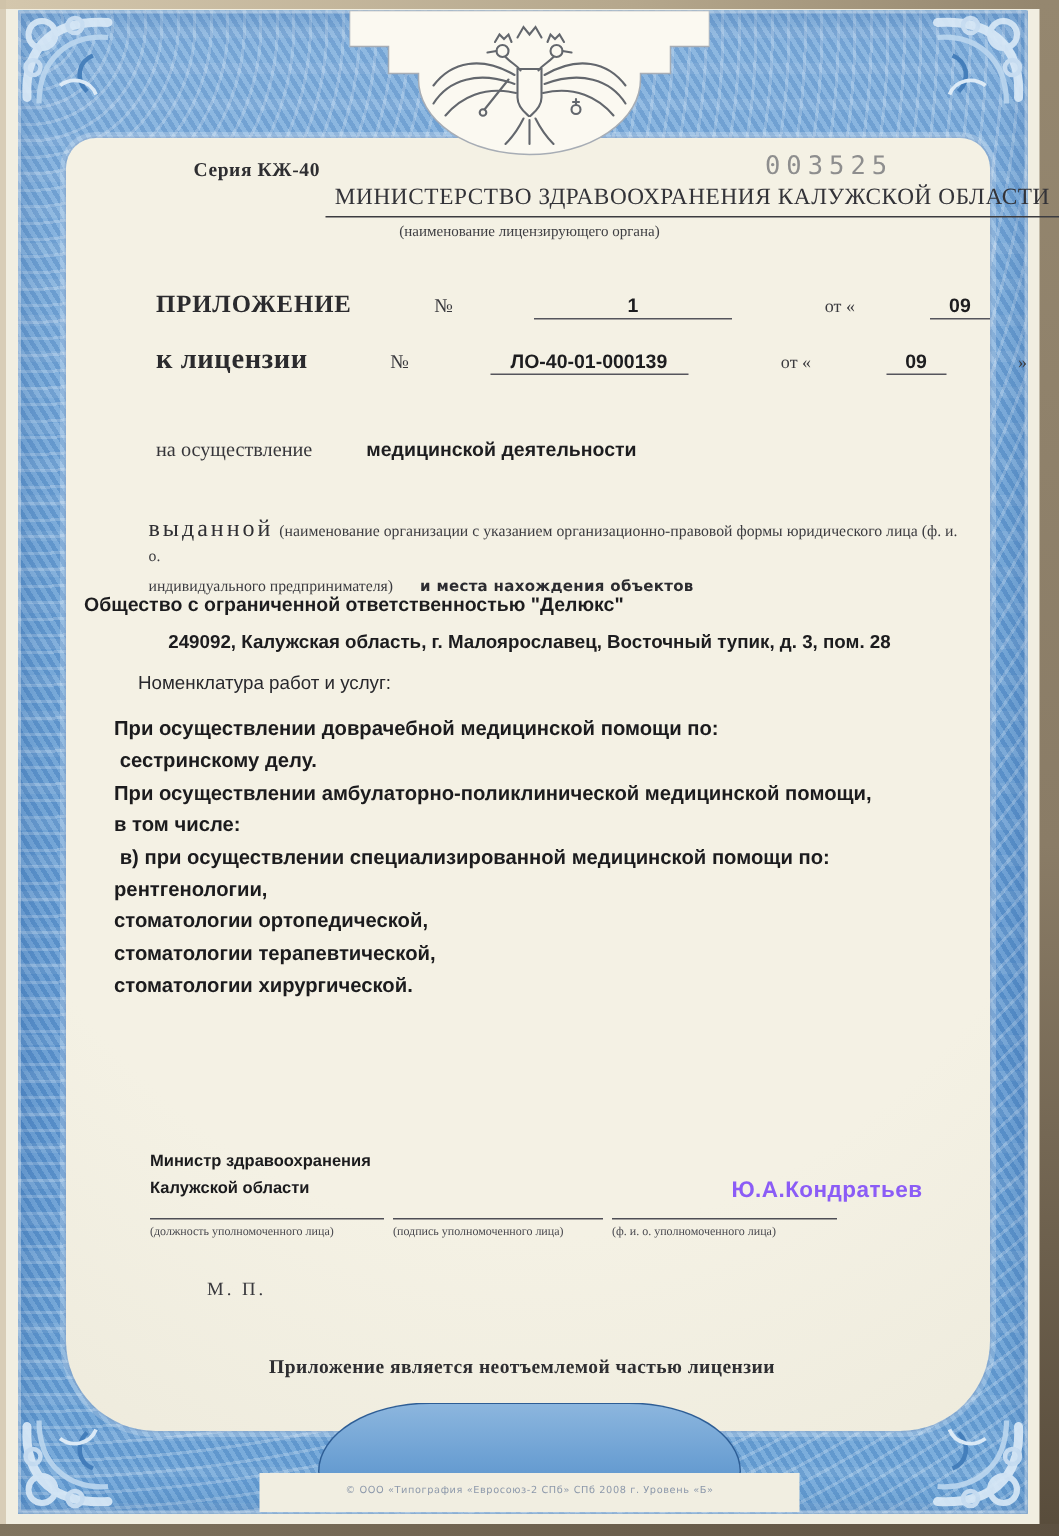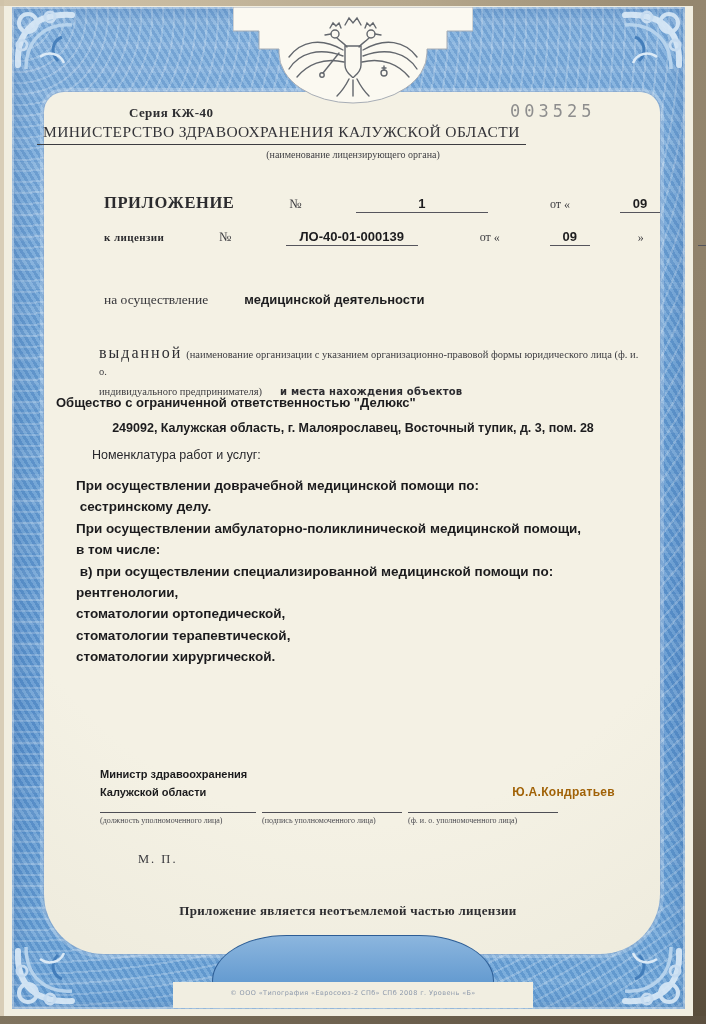--- a/index.html
+++ b/index.html
@@ -45,29 +45,29 @@
   .tab{position:absolute;left:50%;transform:translateX(-50%);bottom:16px;width:360px;height:26px;z-index:4;
     background:var(--paper,#f1eee1);display:flex;align-items:flex-start;justify-content:center;}
   .print-info{font-family:"DejaVu Sans", sans-serif;font-size:6.5px;color:#8d99ab;letter-spacing:.4px;margin-top:7px;white-space:nowrap;}
 
   
   .paper{position:absolute;inset:0;z-index:5;}
   .abs{position:absolute;}
 
   .series{left:129px;top:105px;font-weight:bold;font-size:13px;letter-spacing:.4px;color:#2e2e31;}
   .serial{left:510px;top:101px;font-family:"DejaVu Sans Mono", monospace;font-size:17px;letter-spacing:4px;color:var(--serial-gray,#8e8e8e);}
-  .title-wrap{left:0;right:0;top:123px;text-align:left;padding-left:37px;}
+  .title-wrap{left:0;right:0;top:123px;text-align:right;padding-left:37px;}
   .title{display:inline-block;font-size:15.5px;letter-spacing:.4px;color:#333338;border-bottom:1.5px solid #3c3c40;padding:0 6px 3px;}
   .title-caption{left:0;right:0;top:149px;text-align:center;font-size:10px;color:#3f3f43;}
 
   .form-row{left:104px;display:flex;align-items:baseline;white-space:nowrap;gap:48px;}
   .row-annex{top:193px;}
   .row-license{top:229px;}
   .lbl-annex{font-weight:bold;font-size:16.5px;letter-spacing:.6px;}
-  .lbl-lic{font-weight:bold;font-size:11px;letter-spacing:.4px;}
+  .lbl-lic{font-weight:bold;font-size:19px;letter-spacing:.4px;}
   .nosign{font-size:13px;margin-left:7px;color:#3a3a3e;}
   .cell{display:inline-block;border-bottom:1.2px solid #55555c;text-align:center;
     font-family:"Liberation Sans", sans-serif;font-weight:bold;font-size:13px;color:#1d1d1f;padding:0 2px 1px;}
   .c-num{width:128px;margin-left:6px;}
   .c-day{width:36px;margin-left:2px;}
   .c-month{width:128px;margin-left:6px;}
   .from{font-size:12px;margin-left:14px;color:#3a3a3e;}
   .quote{font-size:12px;color:#3a3a3e;}
   .gsuf{font-size:11px;margin-left:5px;color:#55555c;}
 
@@ -83,21 +83,21 @@
   .issued .line2{margin-top:4px;}
 
   .org{left:56px;right:56px;top:395px;font-family:"Liberation Sans", sans-serif;font-weight:bold;font-size:13px;color:#1c1c1e;}
   .addr{left:56px;right:56px;top:421px;text-align:center;font-family:"Liberation Sans", sans-serif;font-weight:bold;font-size:12.5px;color:#1c1c1e;}
   .nomenclature{left:92px;top:448px;font-family:"Liberation Sans", sans-serif;font-size:12.5px;color:#28282c;}
 
   .services{left:76px;top:475px;width:580px;font-family:"Liberation Sans", sans-serif;font-weight:bold;font-size:13.5px;line-height:21.4px;color:#1b1b1d;}
   .services div{white-space:pre;}
 
   .minister{left:100px;top:765px;font-family:"Liberation Sans", sans-serif;font-weight:bold;font-size:11px;line-height:18px;color:#1b1b1d;}
-  .fio{left:400px;top:785px;width:215px;text-align:right;font-family:"Liberation Sans", sans-serif;font-weight:bold;font-size:12px;letter-spacing:.3px;color:#a16207;}
+  .fio{left:400px;top:785px;width:215px;text-align:right;font-family:"Liberation Sans", sans-serif;font-weight:bold;font-size:15px;letter-spacing:.3px;color:#8b5cf6;}
 
   .sig-col{top:812px;}
   .sig-line{border-top:1.1px solid #4e4e55;height:0;}
   .sig-cap{text-align:left;font-size:8px;color:#4a4a50;padding-top:3px;white-space:nowrap;}
   .sc1{left:100px;width:156px;}
   .sc2{left:262px;width:140px;}
   .sc3{left:408px;width:150px;}
 
   .stamp{left:138px;top:852px;font-size:12.5px;letter-spacing:2px;color:#3a3a3e;}
   .footer-note{left:0;right:10px;top:903px;text-align:center;font-weight:bold;font-size:13px;letter-spacing:.3px;color:#2e2e31;}

